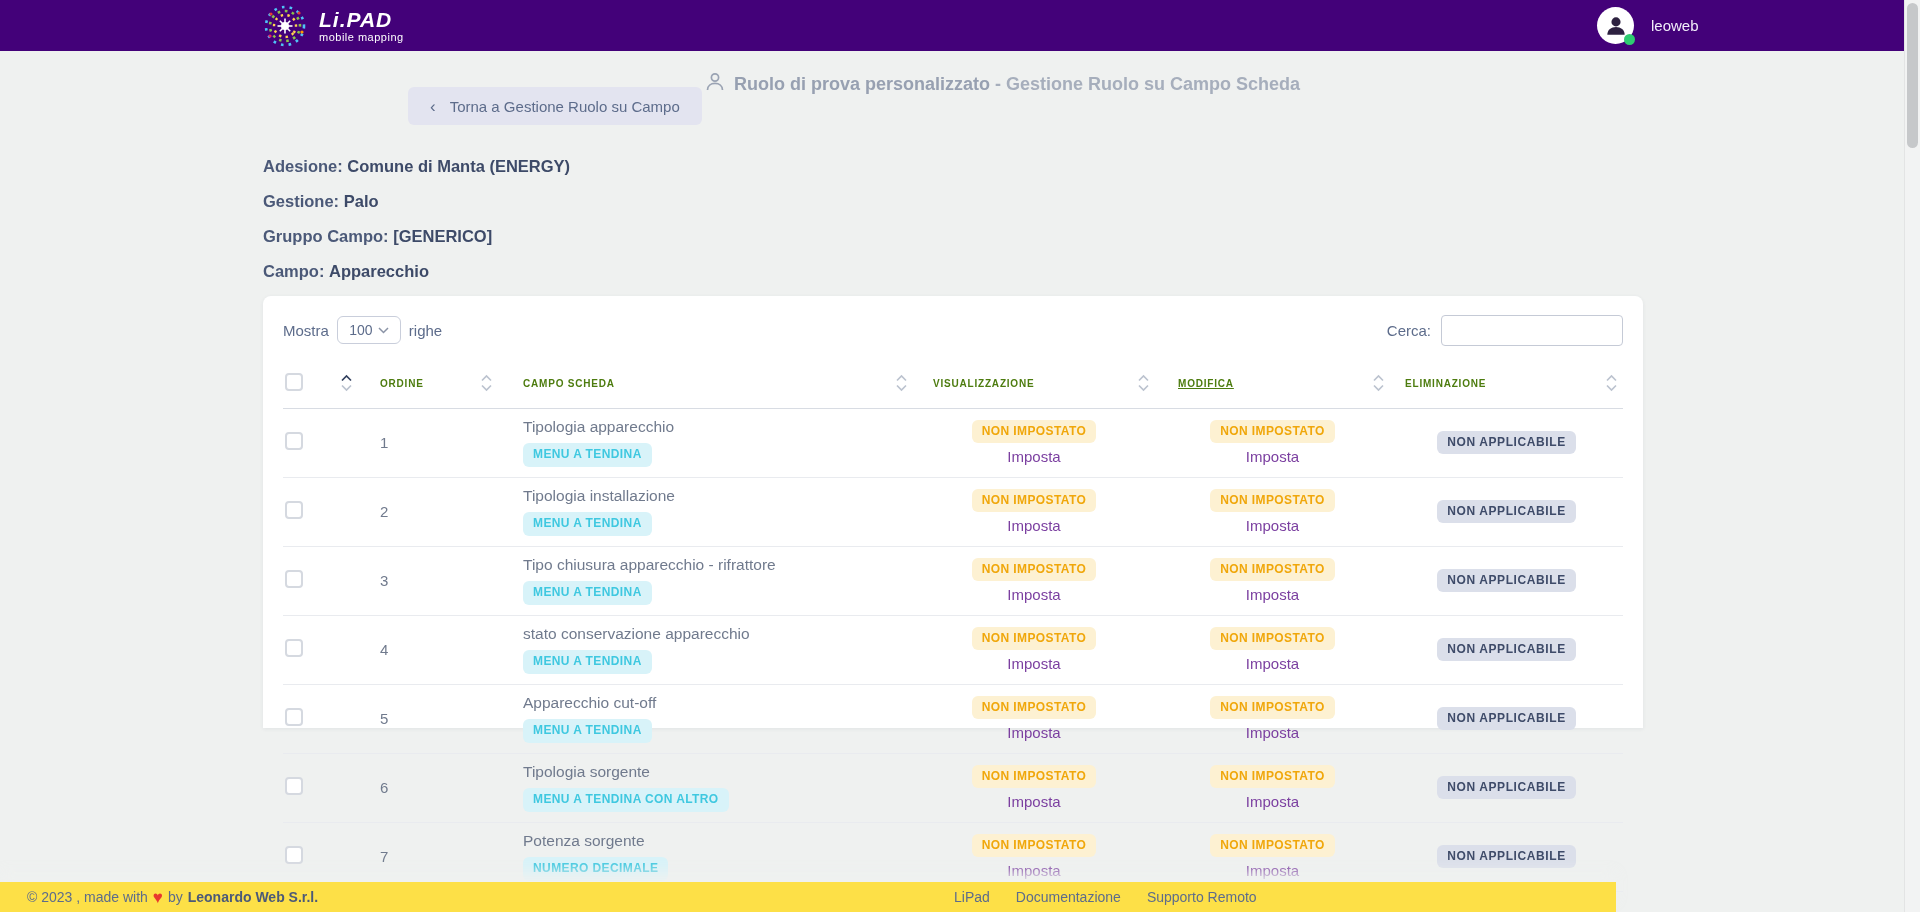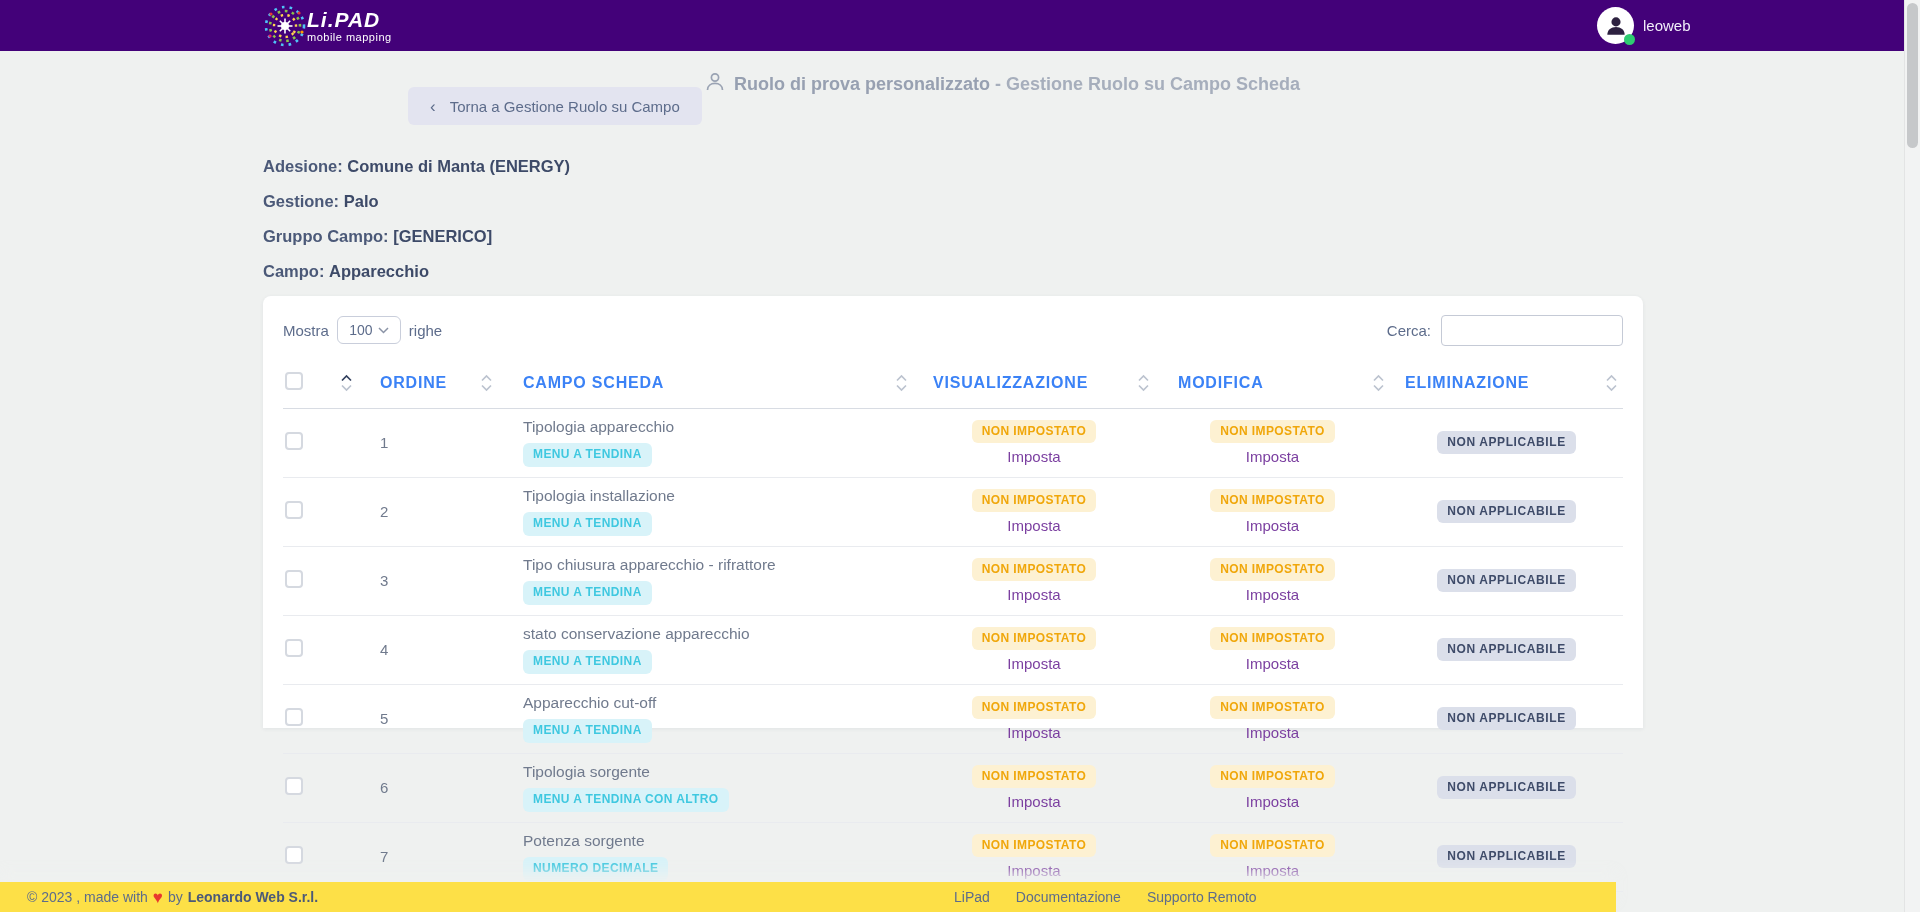--- a/index.html
+++ b/index.html
@@ -10,26 +10,26 @@
     position:relative;
     color:#5d6c8b;
   }
 
   
   .topbar {
     position:absolute; left:0; top:0; width:1920px; height:51px;
     background:var(--header-bg,#430179);
     z-index:20;
   }
-  .logo { position:absolute; left:263px; top:4px; display:flex; align-items:center; gap:0; }
+  .logo { position:absolute; left:263px; top:4px; display:flex; align-items:center; gap:12px; }
   .logo-burst { width:44px; height:44px; }
   .logo-text { color:#fff; line-height:1; }
   .logo-title { font-size:21px; font-weight:bold; font-style:italic; letter-spacing:1px; }
   .logo-subtitle { font-size:11px; font-weight:normal; margin-top:2px; letter-spacing:.5px; }
-  .userbox { position:absolute; left:1597px; top:7px; display:flex; align-items:center; gap:9px; }
+  .userbox { position:absolute; left:1597px; top:7px; display:flex; align-items:center; gap:17px; }
   .avatar { position:relative; width:37px; height:37px; background:#fff; border-radius:50%; display:flex; align-items:center; justify-content:center; }
   .avatar svg { width:26px; height:26px; }
   .status-dot { position:absolute; right:-1px; bottom:-1px; width:11px; height:11px; background:#2ecc71; border-radius:50%; }
   .user-name { color:#f2eefa; font-size:15px; }
 
   
   .back-btn {
     position:absolute; left:408px; top:87px; height:38px;
     background:#e3e4f0; border:none; border-radius:6px;
     display:flex; align-items:center; gap:14px; padding:0 22px;
@@ -74,28 +74,28 @@
     width:182px; height:31px; border:1px solid #c5cad6; border-radius:4px;
     background:#fff; font-size:14px; padding:0 8px; color:#3d4a68; outline:none;
   }
 
   
   table { width:100%; border-collapse:collapse; margin-top:13px; table-layout:fixed; }
   col.c-check { width:75px; } col.c-ordine { width:140px; } col.c-campo { width:415px; }
   col.c-vis { width:242px; } col.c-mod { width:235px; } col.c-elim { width:233px; }
   thead th {
     height:49px; text-align:left; position:relative;
-    font-size:16px; font-weight:bold; letter-spacing:.8px;
-    color:#3b82f6; border-bottom:1px solid #d8dce3; cursor:pointer;
+    font-size:10px; font-weight:bold; letter-spacing:.8px;
+    color:#4d7c0f; border-bottom:1px solid #d8dce3; cursor:pointer;
   }
   th.h-check { padding-left:2px; }
   th.h-ordine { padding-left:22px; }
   th.h-campo { padding-left:25px; }
   th.h-vis { padding-left:20px; }
-  th.h-mod { padding-left:23px; }
+  th.h-mod { padding-left:23px;text-decoration:underline; }
   th.h-elim { padding-left:15px; }
   .sort-arrows {
     position:absolute; right:6px; top:50%; transform:translateY(-50%);
     display:flex; flex-direction:column; gap:3px; align-items:center;
   }
   tbody tr { border-bottom:1px solid #e9ebef; height:69px; }
   tbody td { vertical-align:middle; }
   td.col-check { padding-left:2px; }
   td.col-ordine { padding-left:22px; font-size:15px; color:#707a8d; }
   td.col-campo { padding-left:25px; }

